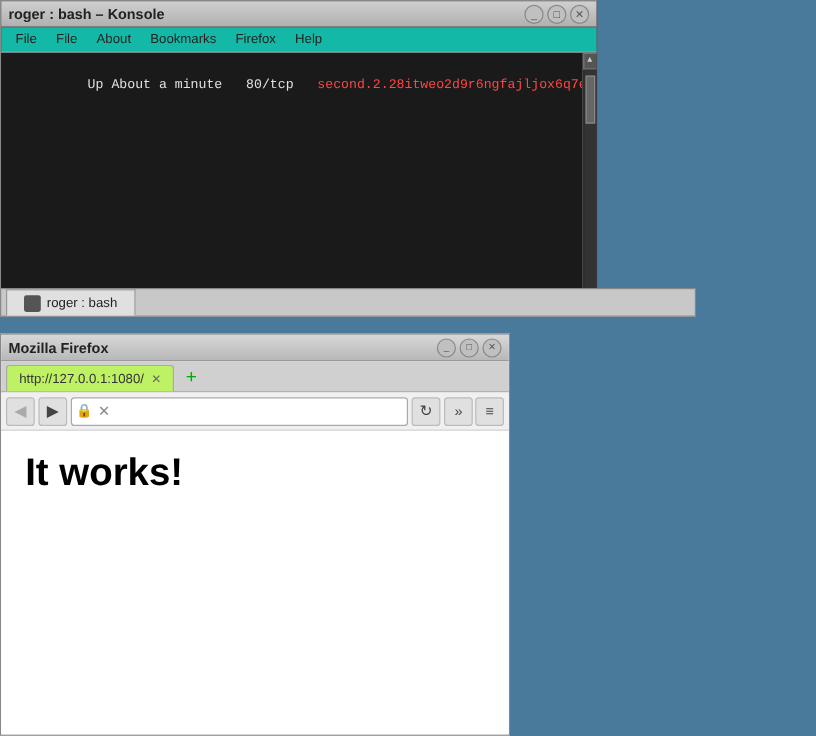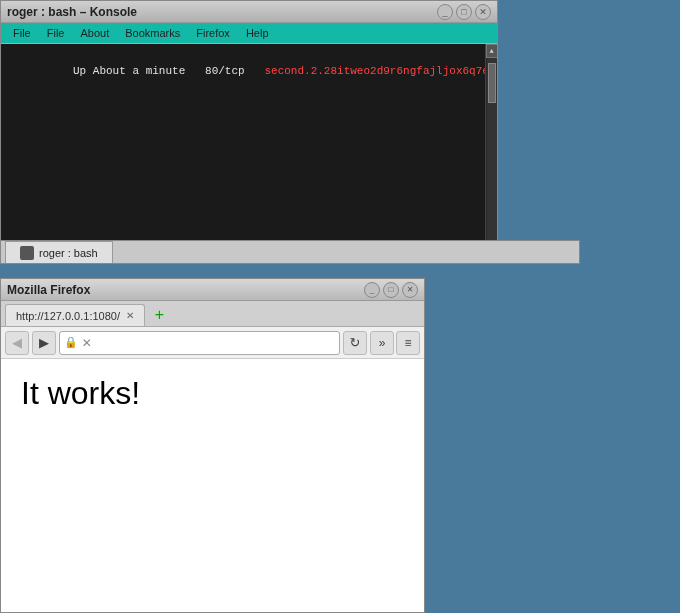--- a/index.html
+++ b/index.html
@@ -227,21 +227,21 @@
     .firefox-tabs {
       display: flex;
       background: #d0d0d0;
       border-bottom: 1px solid #aaa;
       height: 26px;
       align-items: flex-end;
       padding: 0 4px;
     }
 
     .ff-tab {
-      background: #e5e5e5;
+      background: #bef264;
       border: 1px solid #aaa;
       border-bottom: none;
       border-radius: 3px 3px 0 0;
       padding: 3px 10px;
       font-size: 11px;
       color: #333;
       display: flex;
       align-items: center;
       cursor: pointer;
       height: 22px;
@@ -364,21 +364,21 @@
 
     .firefox-content {
       flex: 1;
       background: #fff;
       padding: 16px 20px;
       overflow: hidden;
     }
 
     .it-works {
       font-size: 32px;
-      font-weight: normal;
+      font-weight: bold;
       color: #000;
     }
   </style>
 </head>
 <body>
 
 <div class="konsole-window">
 
   <div class="window-titlebar">
     <span class="titlebar-title">roger : bash – Konsole</span>

